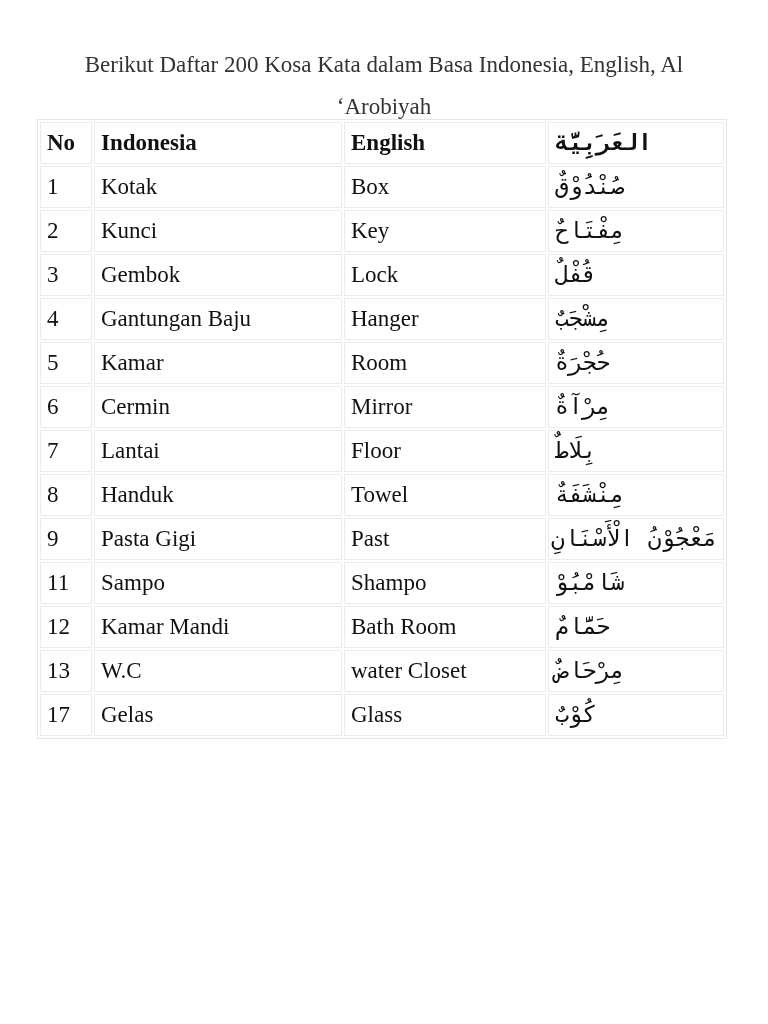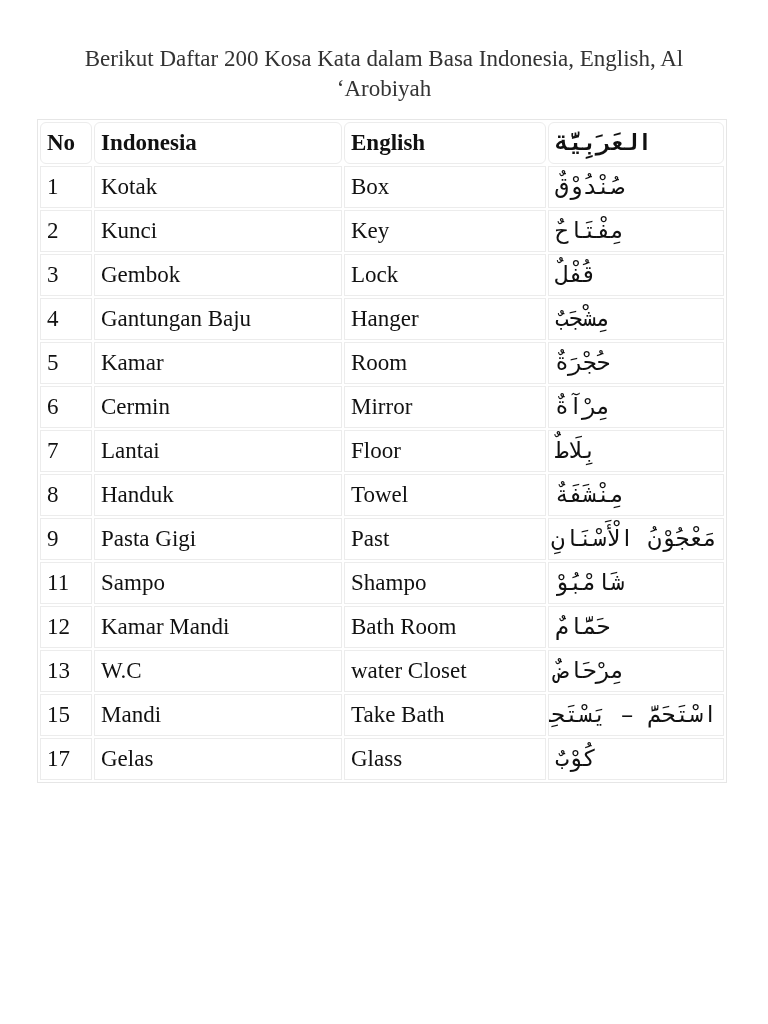--- a/index.html
+++ b/index.html
@@ -2,35 +2,35 @@
 <html><head>
 <meta charset="utf-8">
 <style>
   html, body { margin: 0; padding: 0; background: #ffffff; }
   body {
     width: 768px; height: 1024px; overflow: hidden; position: relative;
     font-family: "Liberation Serif", "DejaVu Serif", serif; color: #111111;
   }
   .title {
     position: absolute; left: 40px; top: 44px; width: 688px;
-    text-align: center; font-size: 23px; line-height: 30px; color: #333333;
+    text-align: center; font-size: 23px; line-height: 42px; color: #333333;
   }
   table.vocab {
     position: absolute; left: 37px; top: 119px;
     border-collapse: separate; border-spacing: 2px;
     border: 1px solid #e6e6e6;
     table-layout: fixed; width: 682px;
   }
   table.vocab td, table.vocab th {
     border: 1px solid #ececec;
     height: 40px; padding: 0 6px;
     font-size: 23px; text-align: left; vertical-align: middle;
     white-space: nowrap; overflow: hidden;
   }
-  table.vocab th { font-weight: bold; color: #111; border-radius: 6px; }
+  table.vocab th { font-weight: bold; color: #111; }
   col.c-no { width: 52px; }
   col.c-id { width: 248px; }
   col.c-en { width: 202px; }
   col.c-ar { width: 176px; }
   .ar {
     font-family: Liberation Mono, monospace; font-size: 19px;
     direction: rtl; text-align: left !important; unicode-bidi: plaintext;
   }
   th.ar { font-size: 18px; font-weight: bold; }
 </style>
@@ -121,25 +121,19 @@
         <td>Bath Room</td>
         <td class="ar">حَمَّامٌ</td>
       </tr>
       <tr>
         <td>13</td>
         <td>W.C</td>
         <td>water Closet</td>
         <td class="ar">مِرْحَاضٌ</td>
       </tr>
       <tr>
-        <td>15</td>
-        <td>Mandi</td>
-        <td>Take Bath</td>
-        <td class="ar">اسْتَحَمَّ – يَسْتَحِمُّ</td>
-      </tr>
-      <tr>
         <td>17</td>
         <td>Gelas</td>
         <td>Glass</td>
         <td class="ar">كُوْبٌ</td>
       </tr>
     </tbody>
 </table>
 
 </body></html>

